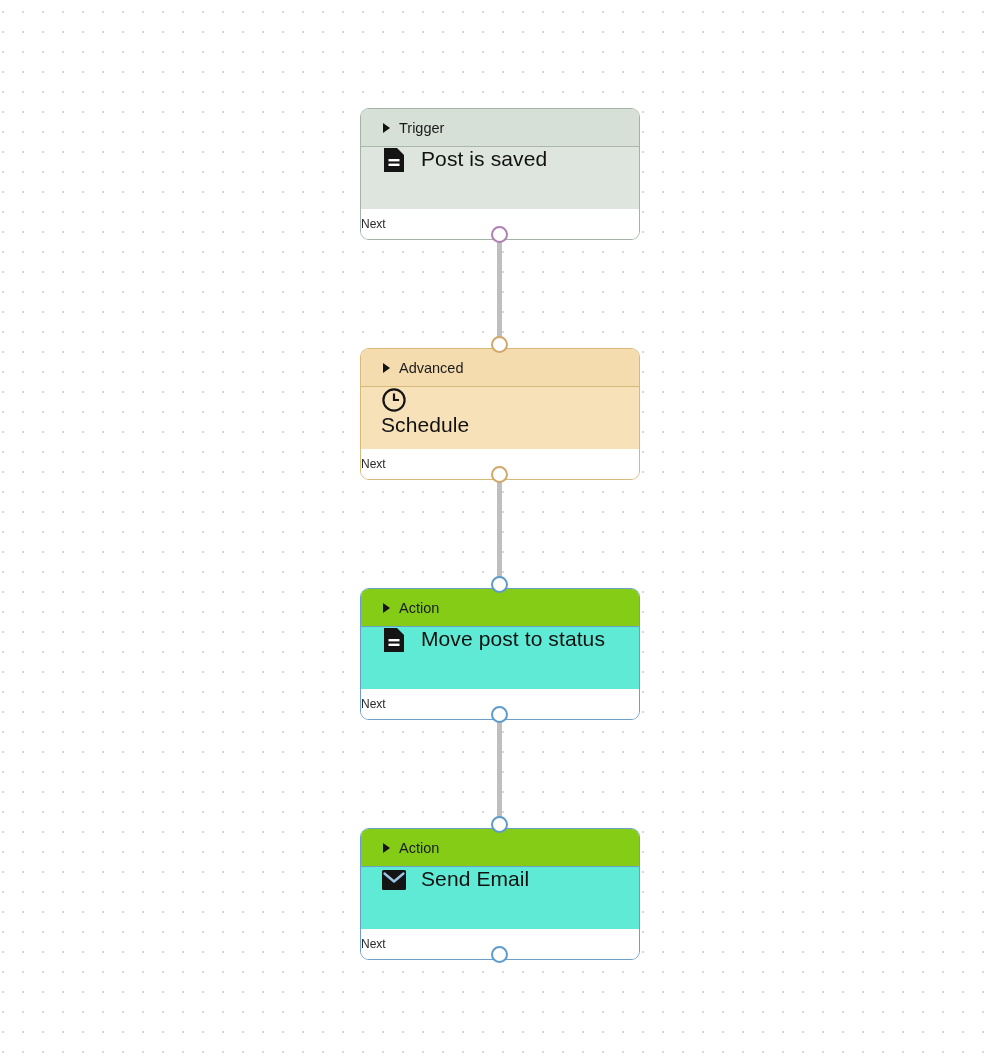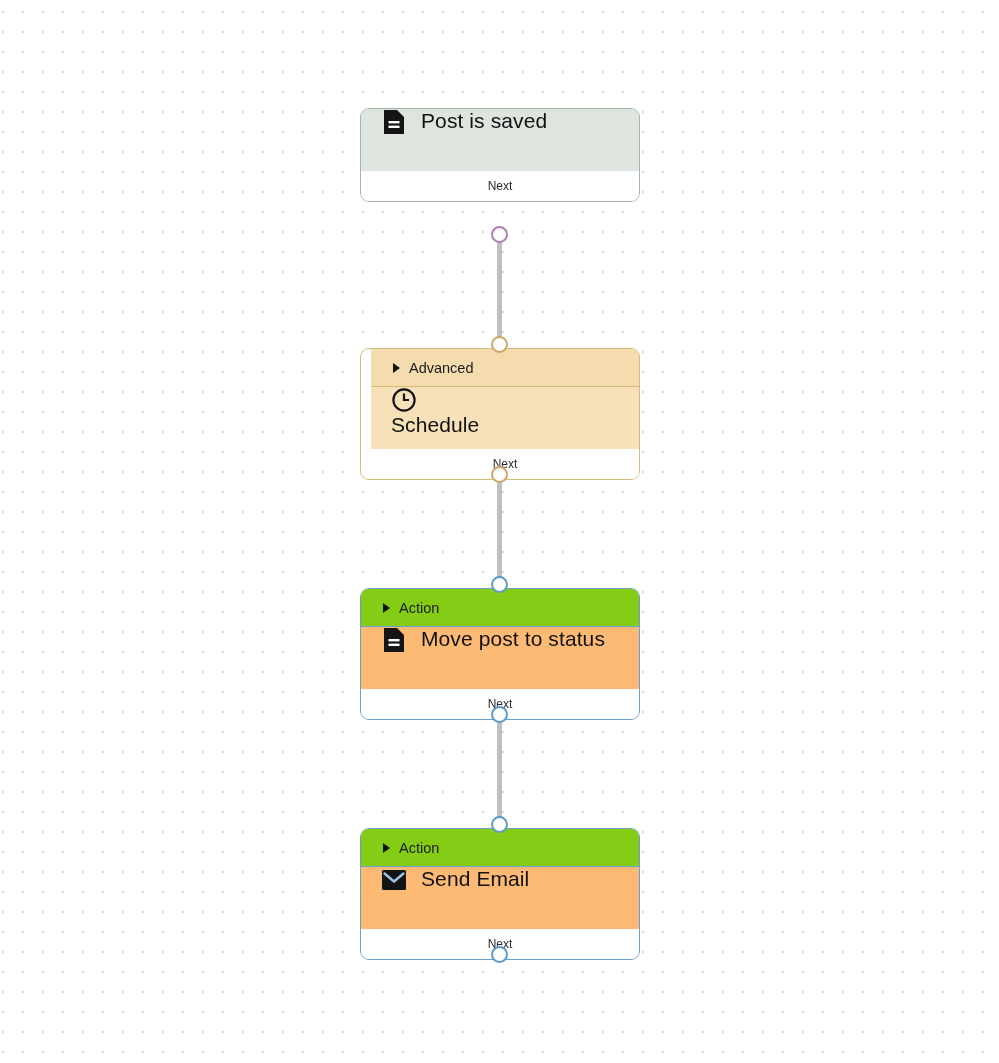--- a/index.html
+++ b/index.html
@@ -97,51 +97,55 @@
   .node-title {
     font-size: 21px;
     color: #111111;
     letter-spacing: 0.1px;
   }
   .node-footer {
     height: 30px;
     background-color: #ffffff;
     display: flex;
     align-items: center;
-    justify-content: center;
+    justify-content: flex-start;
     font-size: 12px;
     color: #2a2a2a;
   }
 
   
   .node.trigger { border: 1.5px solid #a3b4a6; }
   .node.trigger .node-header { background-color: #d6e0d7; border-bottom: 1px solid #a9b8ab; }
   .node.trigger .node-body   { background-color: #dde5de; }
 
   
-  .node.advanced { border: 1.5px solid #d7b97a; padding-left: 10px; }
+  .node.advanced { border: 1.5px solid #d7b97a; }
   .node.advanced .node-header { background-color: #f5dcaf; border-bottom: 1px solid #d7b97a; }
   .node.advanced .node-body   { background-color: #f7e1b8; flex-direction: column; }
 
   
   .node.action { border: 1.5px solid #6ca0cb; }
   .node.action .node-header { background-color: #84cc16; border-bottom: 1px solid #6ca0cb; }
-  .node.action .node-body   { background-color: #fdba74; }
+  .node.action .node-body   { background-color: #5eead4; }
 
   .icon-svg { display: block; }
 </style>
 </head>
 <body>
 
 <div id="canvas">
 
 <div class="edge" style="top: 234px; height: 110px;"></div>
     <div class="edge" style="top: 474px; height: 110px;"></div>
     <div class="edge" style="top: 714px; height: 110px;"></div>
     <div class="node trigger" style="top: 108px;">
+      <div class="node-header">
+        <span class="caret"></span>
+        <span>Trigger</span>
+      </div>
       <div class="node-body">
         <span class="node-icon">
           <svg class="icon-svg" width="24" height="26" viewBox="0 0 24 26">
             <path d="M2 1 h13 l7 7 v17 H2 Z" fill="#141414"></path>
             <rect x="6.5" y="12" width="11" height="2.4" fill="#ffffff"></rect>
             <rect x="6.5" y="16.6" width="11" height="2.4" fill="#ffffff"></rect>
           </svg>
         </span>
         <span class="node-title">Post is saved</span>
       </div>

